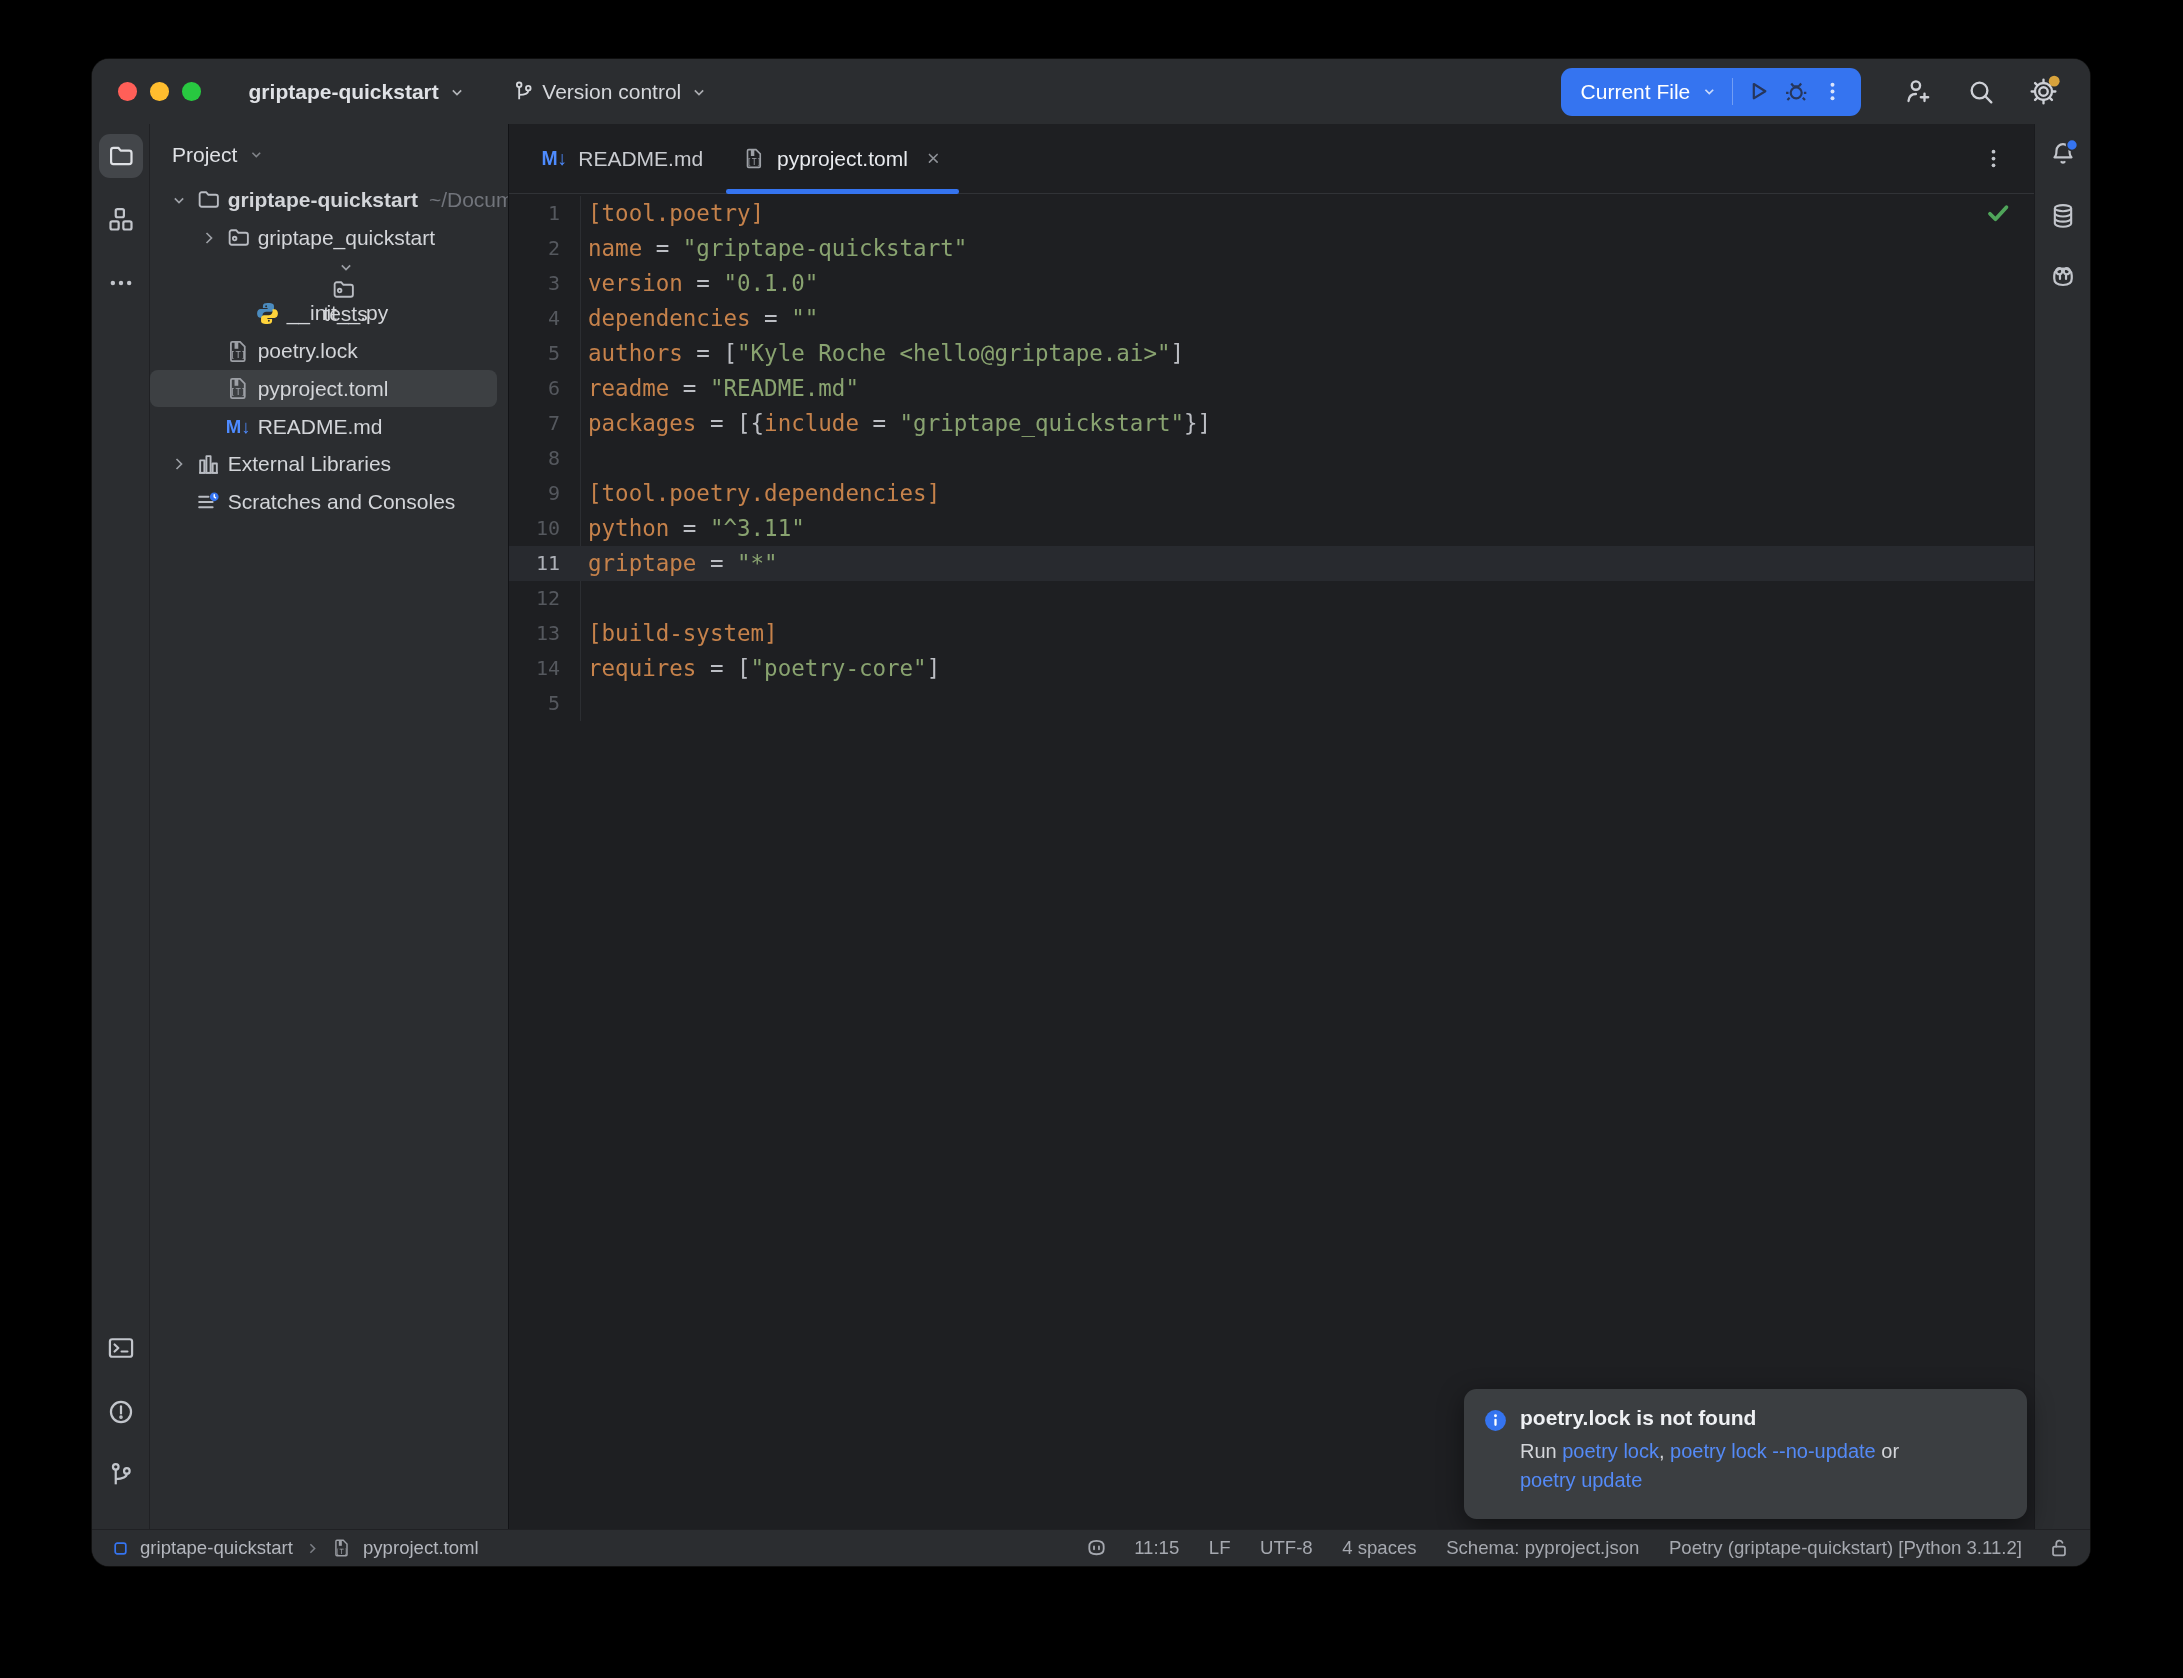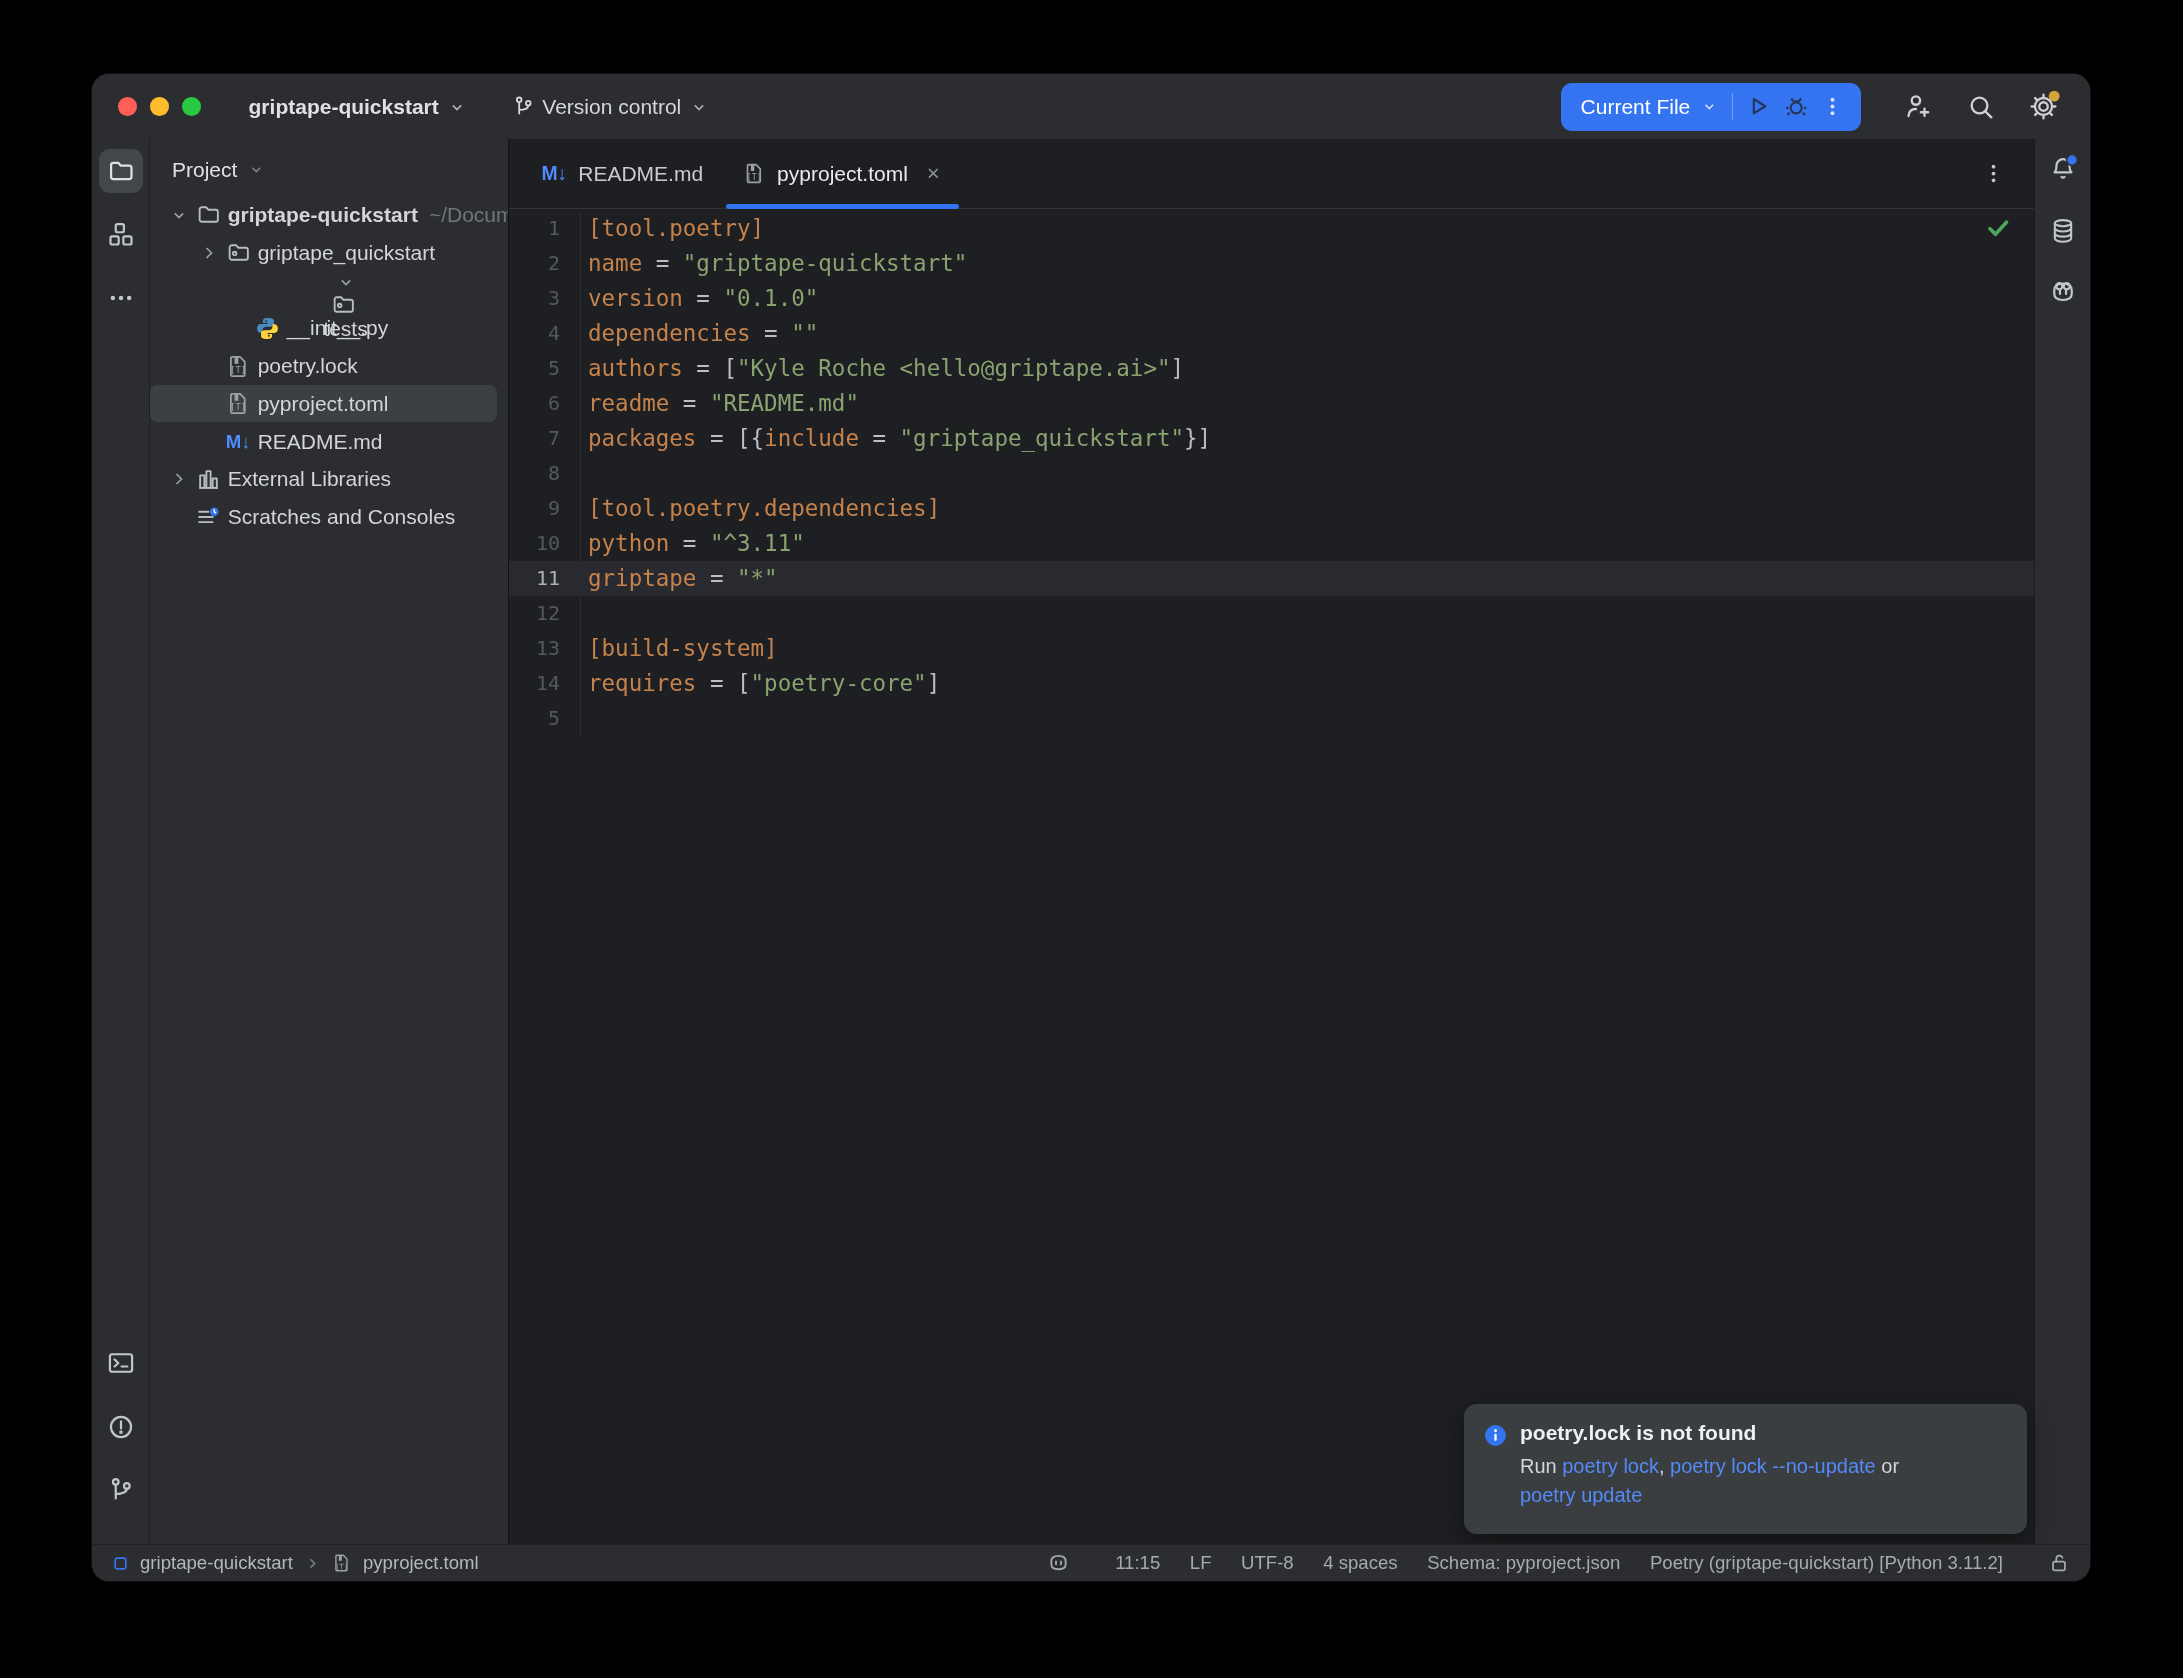--- a/index.html
+++ b/index.html
@@ -1,17 +1,17 @@
 <!DOCTYPE html>
 <html style="--chrome: #2b2d30; --editor: #1e1f22; --accent: #3574f0; --link: #548af7; --text: #dfe1e5; --curline: #282a2f; --code-key: #c6824b; --code-str: #89a370; --code-punc: #bcbec4;font-size:12.4px"><head>
 <meta charset="utf-8">
 <style>
   html,body{margin:0;padding:0;background:#000;width:2183px;height:1678px;font-family:"Liberation Sans",sans-serif;-webkit-font-smoothing:antialiased;}
   *{box-sizing:border-box;}
-  #window{position:absolute;left:92px;top:74px;width:1998px;height:1507px;background:var(--chrome);border-radius:17px;overflow:hidden;box-shadow:0 0 0 0.8px rgba(255,255,255,.08),0 23px 62px rgba(0,0,0,.6);}
+  #window{position:absolute;left:92px;top:59px;width:1998px;height:1507px;background:var(--chrome);border-radius:17px;overflow:hidden;box-shadow:0 0 0 0.8px rgba(255,255,255,.08),0 23px 62px rgba(0,0,0,.6);}
   
   #titlebar{position:absolute;left:0;top:0;right:0;height:65px;display:flex;align-items:center;padding:0 26.4px;background:var(--chrome);}
   .traffic{display:flex;gap:13.2px;align-items:center;}
   .traffic span{width:18.6px;height:18.6px;border-radius:50%;display:block;}
   .widget{display:flex;align-items:center;gap:7.8px;color:var(--text);font-size:21px;cursor:default;}
   #project-widget{margin-left:48px;font-weight:600;}
   #vcs-widget{margin-left:45px;font-weight:400;color:#d5d7db;}
   .chev-sm{opacity:.75;display:flex;}
   #run-widget{margin-left:auto;height:48px;background:var(--accent);border-radius:11px;display:flex;align-items:center;padding:0 15.5px 0 20px;color:#fff;font-size:21px;font-weight:500;}
   #run-widget .divider{width:0.8px;height:26.4px;background:rgba(255,255,255,.3);margin:0 12.4px 0 14px;}
@@ -56,21 +56,21 @@
   .tk-str{color:var(--code-str);}
   
   #notification{position:absolute;left:1372px;top:1330px;width:563px;height:130px;background:#3b3e41;border-radius:12.4px;box-shadow:0 7.8px 26.4px rgba(0,0,0,.45);padding:17px 20px 0 18.6px;display:flex;gap:12.4px;}
   #notif-title{color:#eef0f3;font-size:21px;font-weight:700;margin-bottom:7px;}
   .notif-line{color:#d3d5d9;font-size:20px;line-height:29px;}
   .notif-link{color:var(--link);}
   
   #statusbar{position:absolute;left:0;right:0;bottom:0;height:37px;border-top:0.8px solid #202124;display:flex;align-items:center;padding:0 20px;background:var(--chrome);color:#a6a9b0;font-size:18.6px;}
   #breadcrumb{display:flex;align-items:center;gap:11px;color:#b4b7be;}
   #breadcrumb .sep{color:#7b7e85;}
-  #status-right{margin-left:auto;display:flex;align-items:center;gap:45px;}
+  #status-right{margin-left:auto;display:flex;align-items:center;gap:26px;}
   svg{display:block;}
 </style>
 </head>
 <body>
 
 <div id="window">
 
   <div id="titlebar">
     <div class="traffic">
       <span id="tl-red" style="background: rgb(255, 95, 88);"></span>

